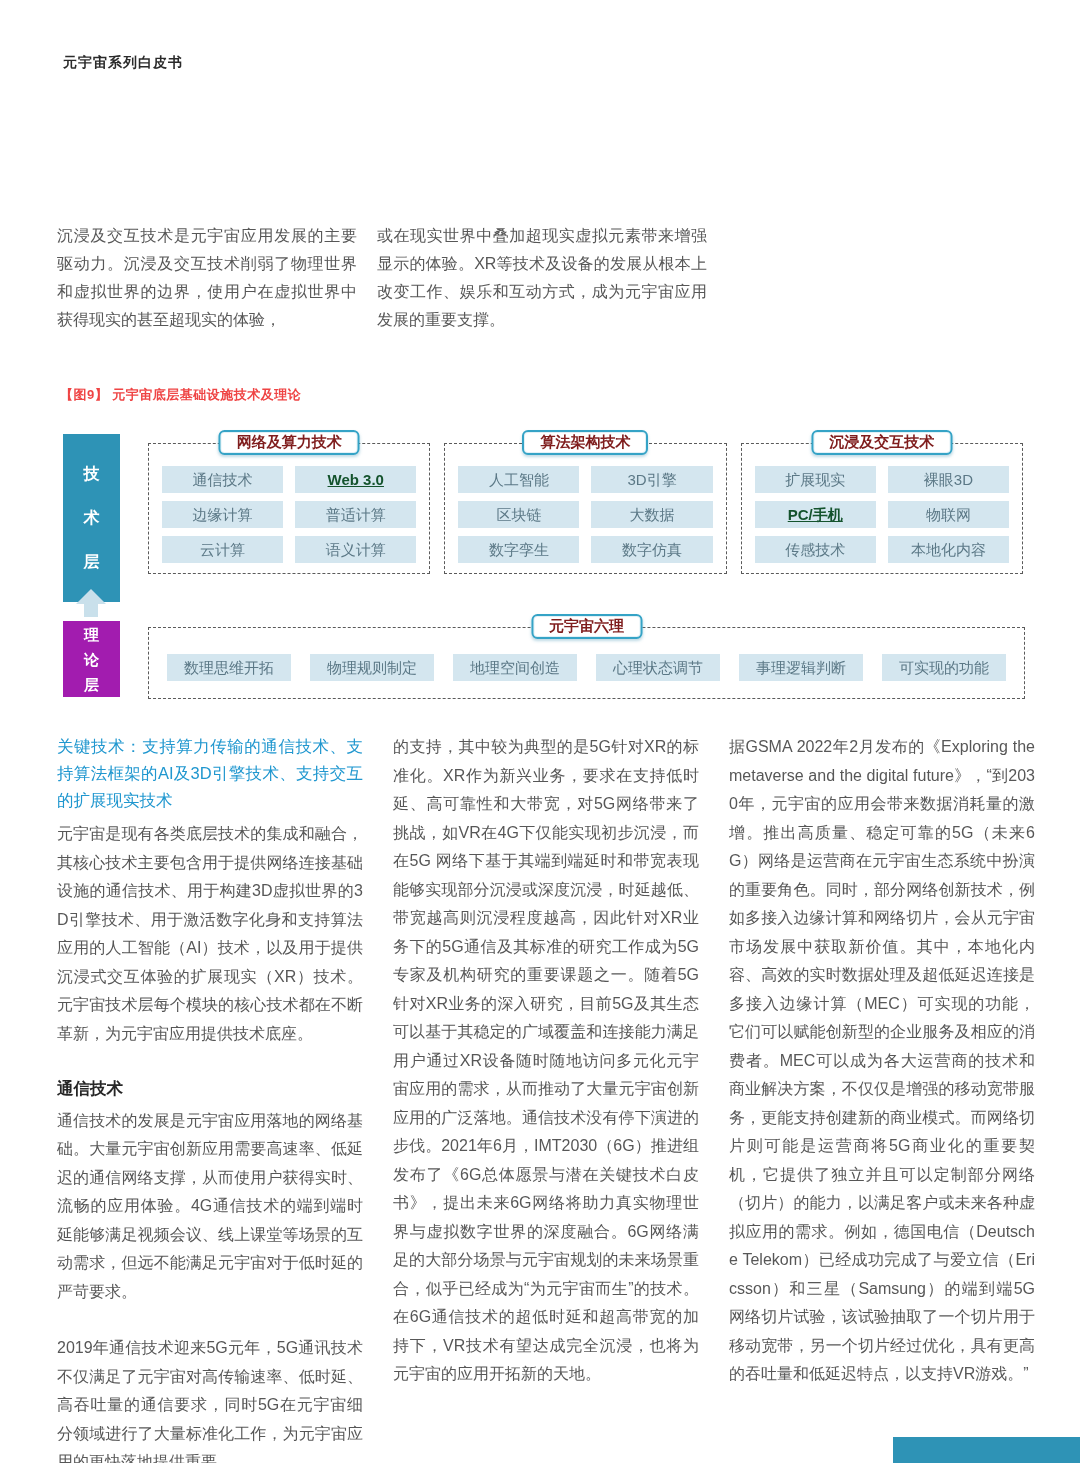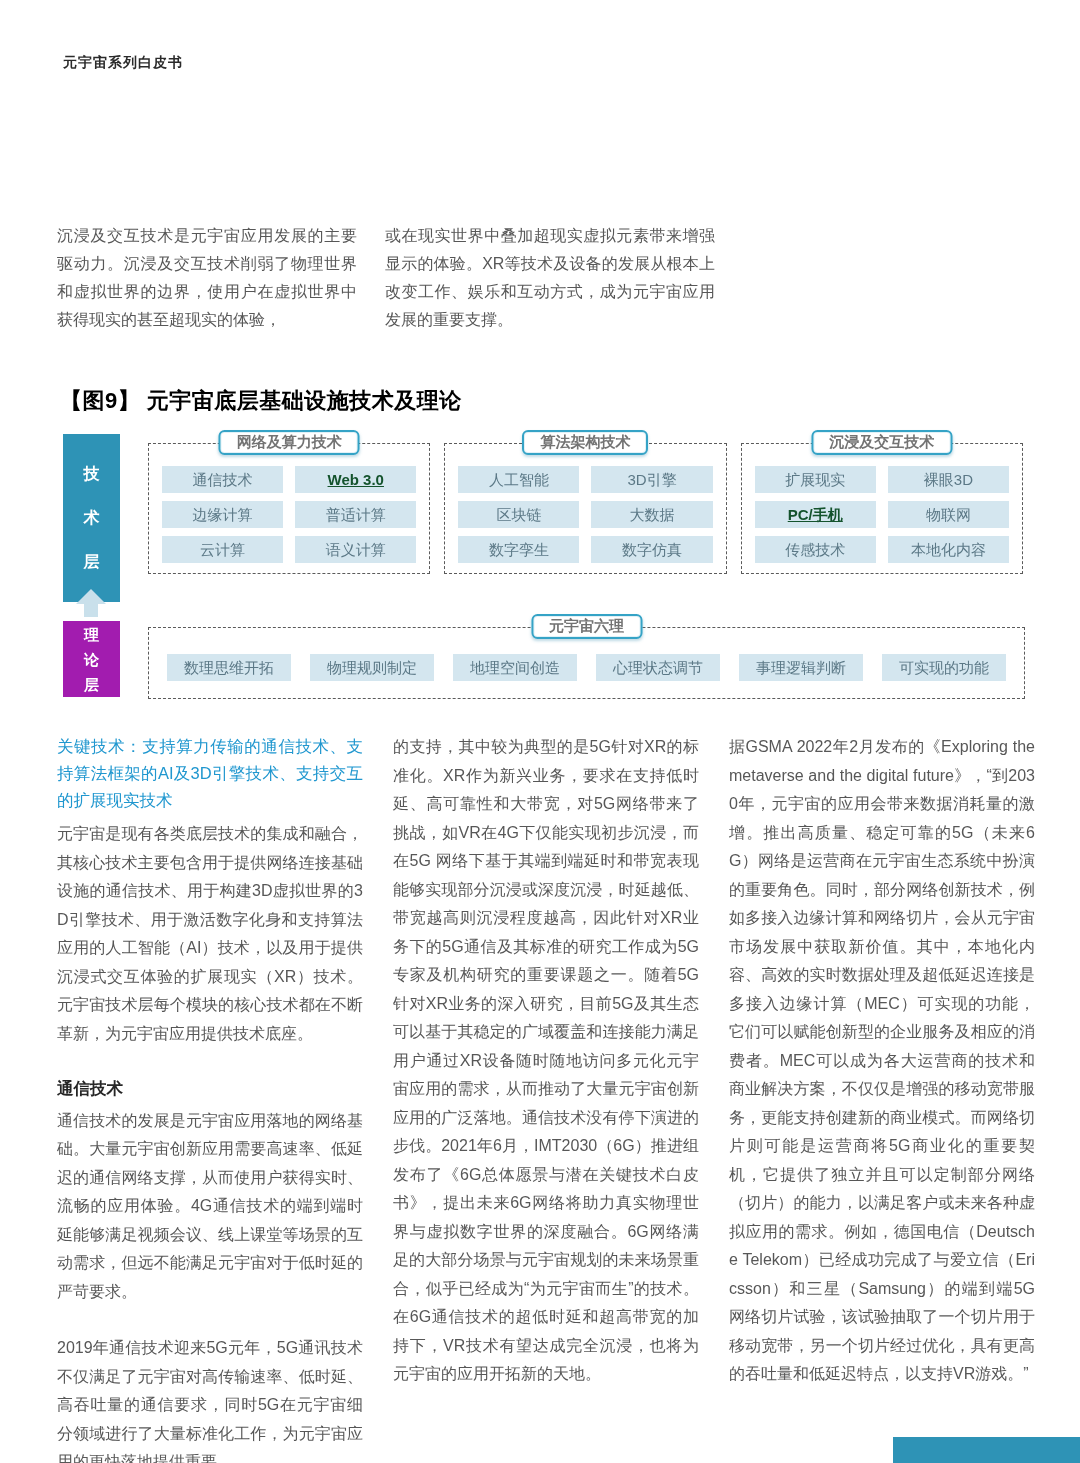--- a/index.html
+++ b/index.html
@@ -8,28 +8,28 @@
     width:1080px;height:1463px;position:relative;background:#ffffff;
     font-family:"Liberation Sans","DejaVu Sans",sans-serif;
     color:#545454;overflow:hidden;
   }
   
   .doc-header{
     position:absolute;left:63px;top:54px;
     font-size:14px;font-weight:bold;color:#2b2b2b;letter-spacing:1px;
   }
   
-  .intro{position:absolute;left:57px;top:222px;display:flex;gap:28px;}
+  .intro{position:absolute;left:57px;top:222px;display:flex;gap:20px;}
   .intro .col{font-size:16px;line-height:28px;text-align:justify;word-break:break-all;color:#575757;}
   .intro .c1{width:300px;}
   .intro .c2{width:330px;}
   
   .fig-title{
     position:absolute;left:60px;top:386px;
-    font-size:22px;font-weight:bold;color:#000000;letter-spacing:.5px;
+    font-size:13px;font-weight:bold;color:#ef4444;letter-spacing:.5px;
   }
   
   .diagram{position:absolute;left:63px;top:432px;width:960px;height:268px;}
   .layer-box{
     position:absolute;left:0;width:57px;display:flex;align-items:center;justify-content:center;
     color:#ffffff;font-weight:bold;font-size:16px;
   }
   .layer-box .vtxt{width:18px;word-break:break-all;text-align:center;}
   .layer-tech{top:2px;height:168px;background:#2e93b6;}
   .layer-tech .vtxt{line-height:44px;}
@@ -43,21 +43,21 @@
   }
   .up-arrow .stem{width:14px;height:13px;margin:0 auto;background:#c9e0eb;}
   .groups-row{position:absolute;left:85px;top:11px;width:875px;display:flex;gap:14px;}
   .group-box{
     position:relative;flex:1;height:129px;
     border:1.5px dashed #5a5a5a;
   }
   .tab{
     position:absolute;top:-14px;left:50%;transform:translateX(-50%);
     background:#ffffff;border:2px solid #35a3c6;border-radius:6px;
-    padding:1px 16px;font-size:15px;font-weight:bold;color:#737373;white-space:nowrap;
+    padding:1px 16px;font-size:15px;font-weight:bold;color:#7f1d1d;white-space:nowrap;
     box-shadow:0 2px 3px rgba(70,150,180,.35), inset 0 0 0 1px rgba(53,163,198,.15);
   }
   .cells{display:grid;grid-template-columns:1fr 1fr;gap:8px 12px;padding:22px 13px 10px 13px;}
   .cell{
     background:#d4e6ef;height:27px;line-height:27px;text-align:center;
     font-size:15px;color:#5b7886;overflow:hidden;white-space:nowrap;
   }
   .cell.strong{font-weight:bold;color:#14532d;text-decoration:underline;}
   .theory-box{
     position:absolute;left:85px;top:195px;width:875px;height:70px;

